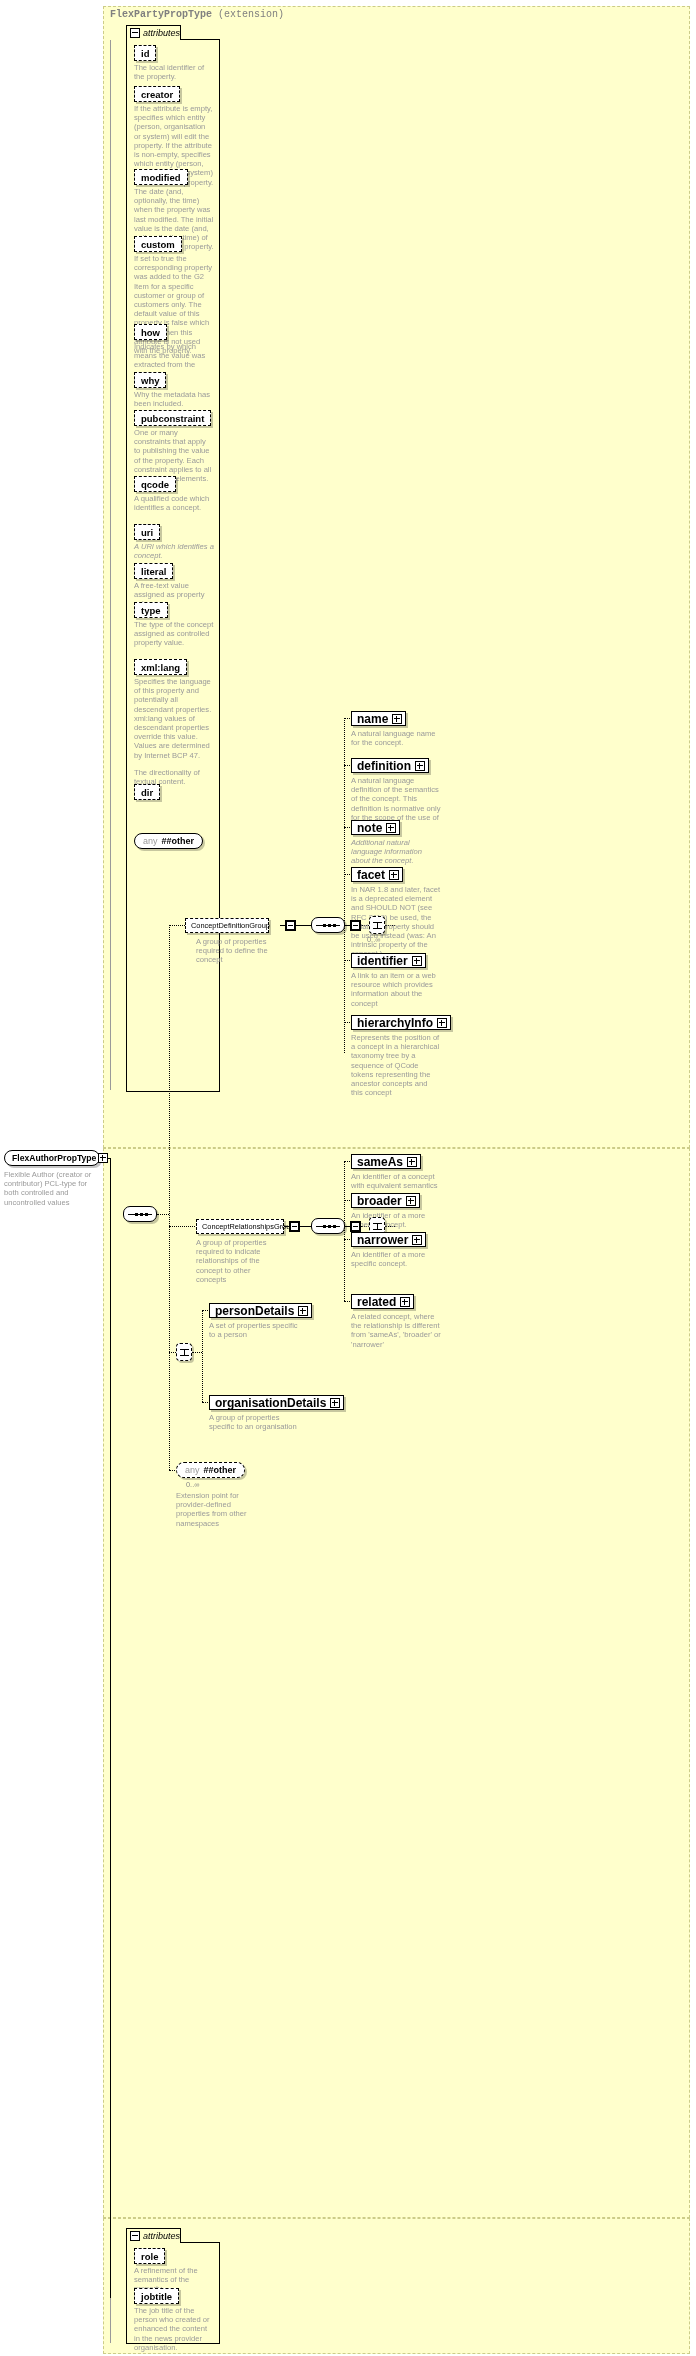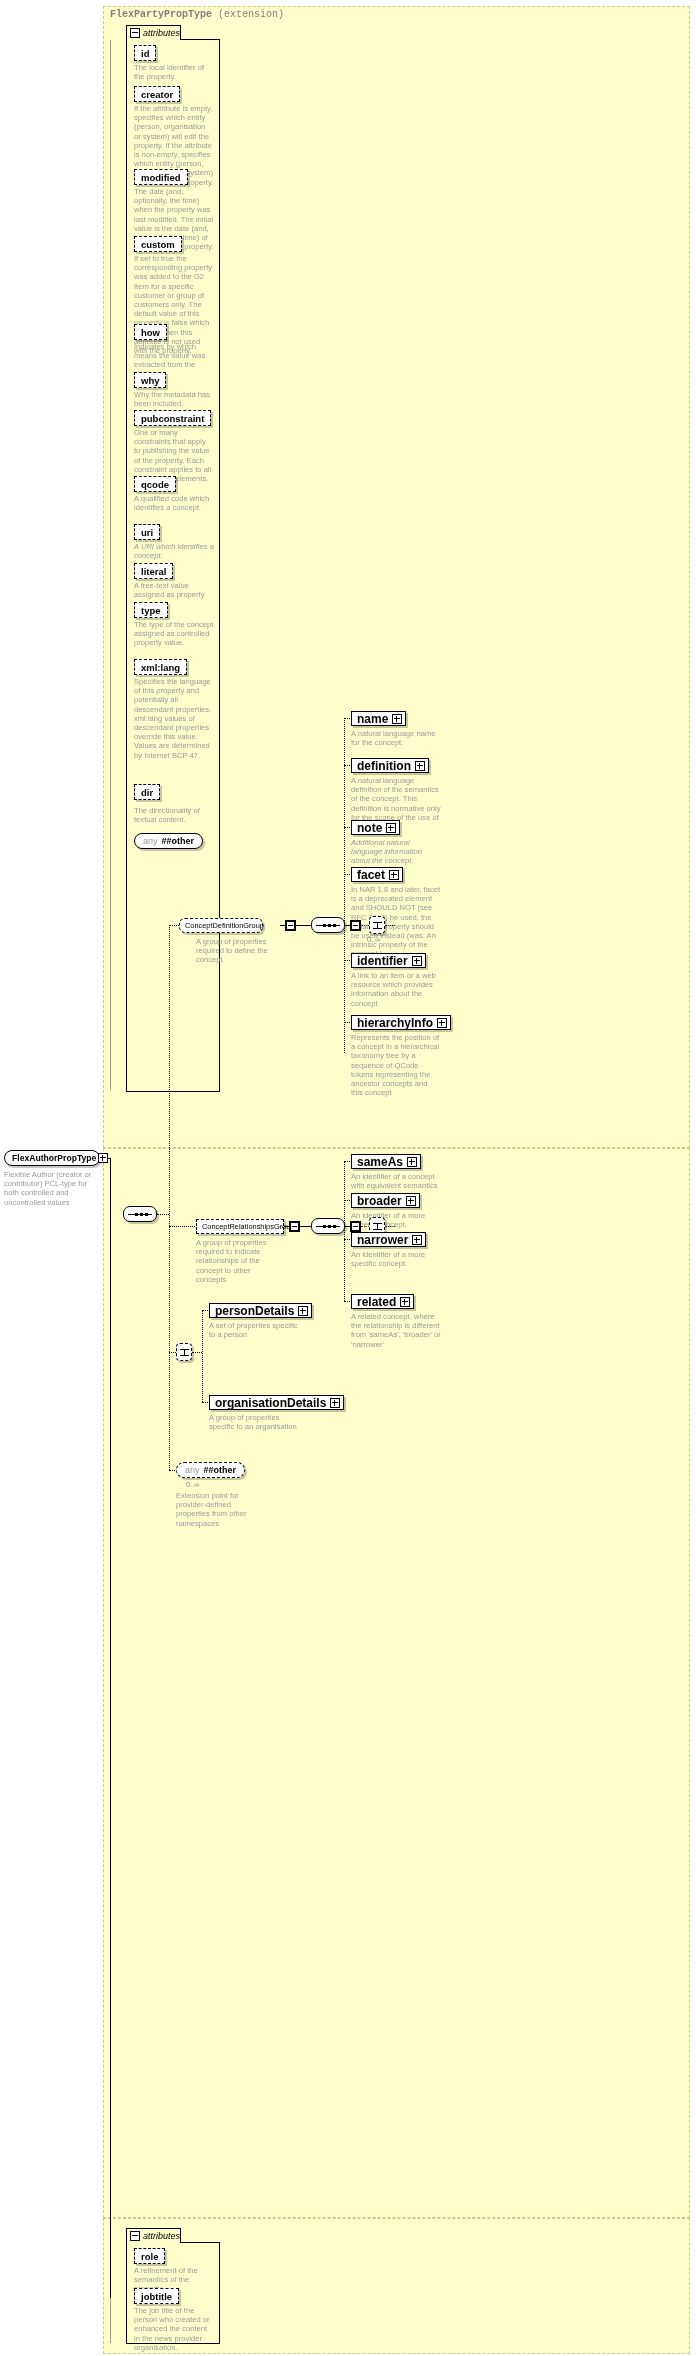--- a/index.html
+++ b/index.html
@@ -295,21 +295,21 @@
 <div class="doc" style="left:134px;top:620px;width:80px;">The type of the concept assigned as controlled property value.</div>
 
 <div class="node" style="left:134px;top:659px;">
     <span>xml:lang</span>
   </div>
 <div class="doc" style="left:134px;top:677px;width:80px;">Specifies the language of this property and potentially all descendant properties. xml:lang values of descendant properties override this value. Values are determined by Internet BCP 47.</div>
 
 <div class="node" style="left:134px;top:784px;">
     <span>dir</span>
   </div>
-<div class="doc" style="left:134px;top:806px;width:80px;">The directionality of textual content.</div>
+<div class="doc" style="left:134px;top:768px;width:80px;">The directionality of textual content.</div>
 
 <div class="anynode" style="left:134px;top:833px;">
   <span class="gray">any</span>
   <span class="bold">##other</span>
 </div>
 
 <div class="typenode" style="left:4px;top:1150px;width:96px;">
   <span style="font-size:8.6px;">FlexAuthorPropType</span>
   <span class="plus" style="margin-left:2px;"></span>
 </div>
@@ -324,21 +324,21 @@
 <div class="seq oct" style="left:123px;top:1206px;">
   <span class="d d1"></span>
   <span class="d d2"></span>
   <span class="d d3"></span>
 </div>
 
 <div class="hld" style="left:157px;top:1214px;width:12px;"></div>
 <div class="vld" style="left:169px;top:925px;height:545px;"></div>
 
 <div class="hld" style="left:169px;top:925px;width:28px;"></div>
-<div class="groupnode" style="left:179px;top:918px;width:84px;border-radius:6px;">
+<div class="groupnode" style="left:185px;top:918px;width:84px;">
   <span style="font-size:7.4px;">ConceptDefinitionGroup</span>
 </div>
 <div class="doc" style="left:196px;top:937px;width:80px;">A group of properties required to define the concept</div>
 
 <div class="hl" style="left:280px;top:925px;width:6px;"></div>
 <div class="smallbox" style="left:285px;top:920px;"></div>
 <div class="hl" style="left:296px;top:925px;width:16px;"></div>
 <div class="seq oct" style="left:311px;top:917px;">
   <span class="d d1"></span>
   <span class="d d2"></span>

